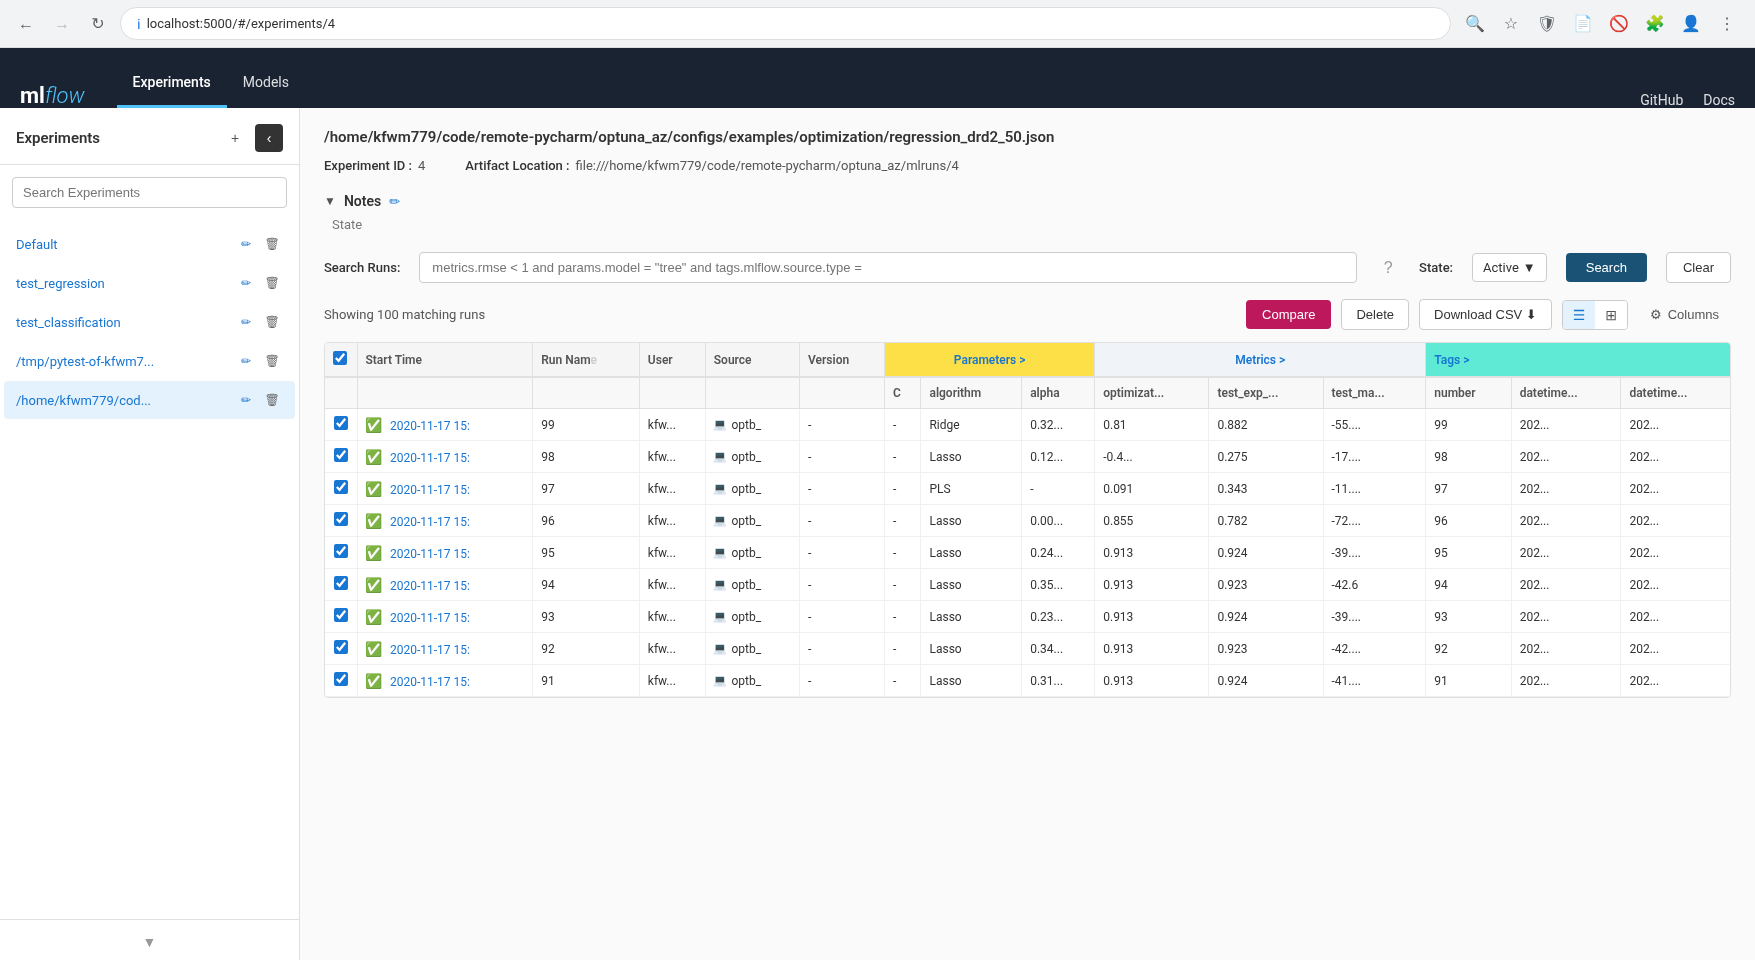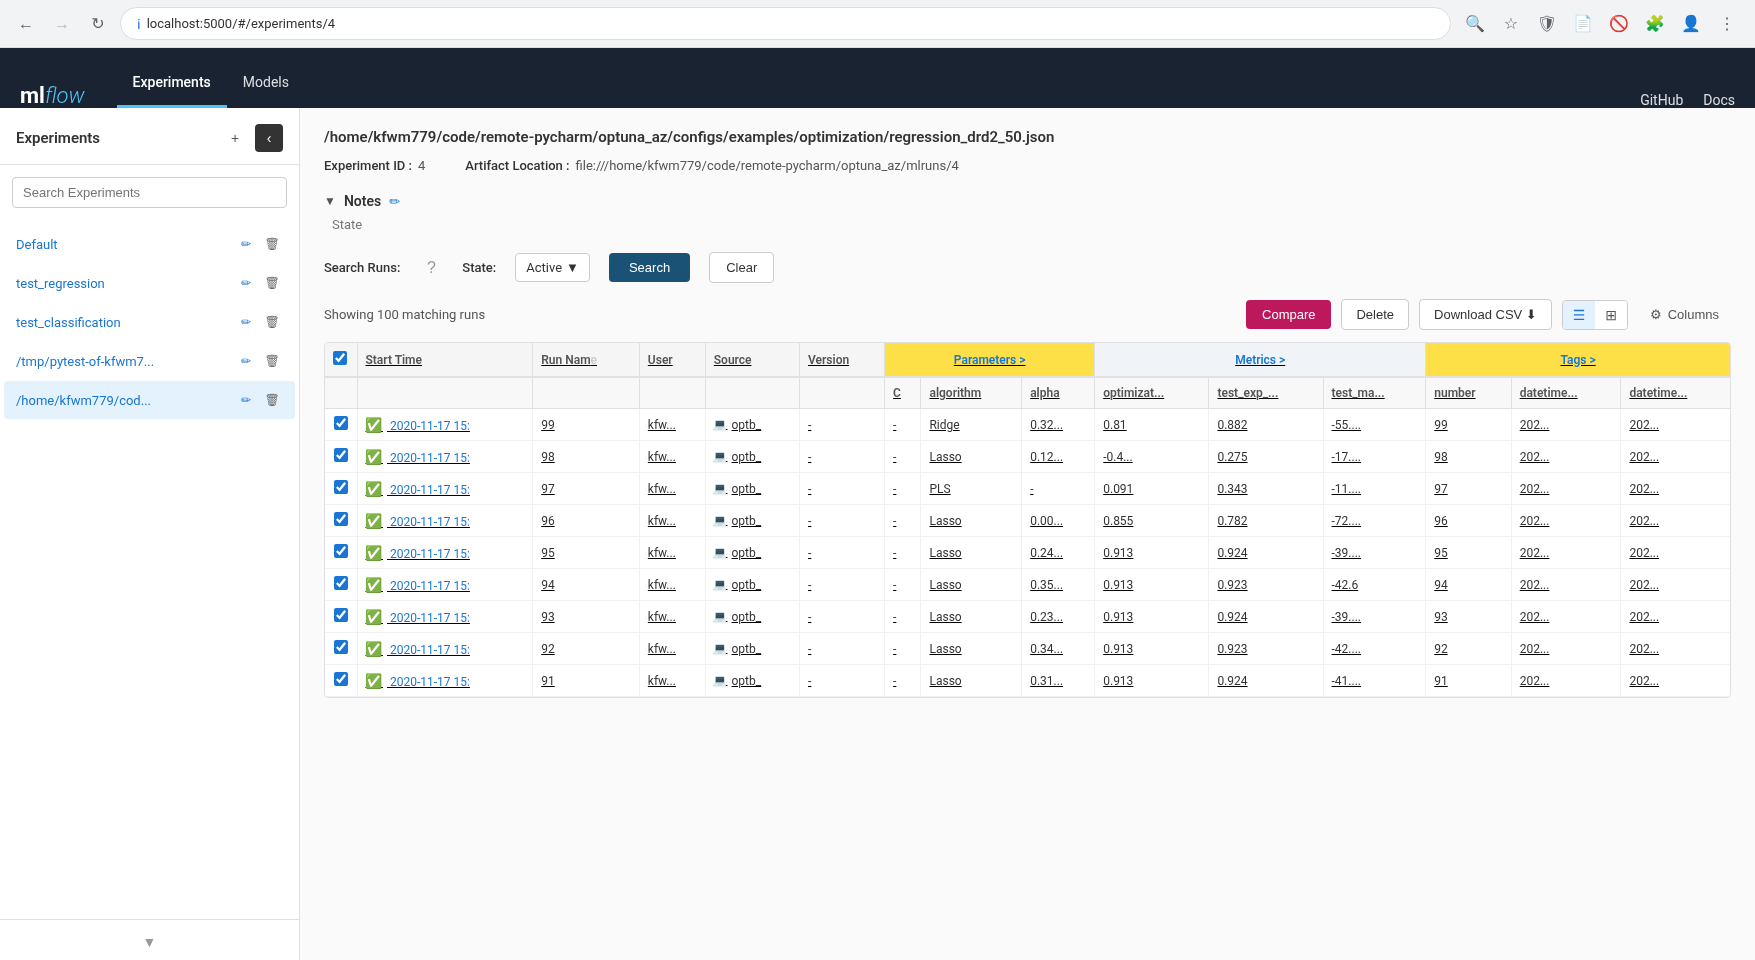--- a/index.html
+++ b/index.html
@@ -392,21 +392,20 @@
     .runs-table-wrapper {
       background: white;
       border: 1px solid #e0e0e0;
       border-radius: 4px;
       overflow: hidden;
     }
     .runs-table {
       width: 100%;
       border-collapse: collapse;
       font-size: 12px;
-      text-decoration: underline;
     }
     .runs-table thead tr {
       background: #f5f5f5;
       border-bottom: 2px solid #e0e0e0;
     }
     .runs-table th {
       padding: 8px 8px;
       text-align: left;
       font-weight: 600;
       color: #555;
@@ -577,20 +576,21 @@
       <div class="notes-header">
         <span class="notes-toggle">▼</span>
         <span class="notes-title">Notes</span>
         <span class="notes-edit-btn">✏</span>
       </div>
       <div class="notes-content">State</div>
     </div>
 
     <div class="search-runs-section">
       <span class="search-runs-label">Search Runs:</span>
+      <input type="text" class="search-runs-input" placeholder="metrics.rmse &lt; 1 and params.model = &quot;tree&quot; and tags.mlflow.source.type =" style="">
       <button class="help-btn">?</button>
       <span class="state-label">State:</span>
       <div class="state-dropdown">
         <span>Active</span>
         <span>▼</span>
       </div>
       <button class="search-btn">Search</button>
       <button class="clear-btn">Clear</button>
     </div>
 
@@ -623,21 +623,21 @@
             <th>Run Nam<span style="color:#ccc">e</span></th>
             <th>User</th>
             <th>Source</th>
             <th>Version</th>
             <th colspan="3" style="background:#fde047; text-align:center; color:#1976d2;">
               Parameters &gt;
             </th>
             <th colspan="3" style="background:#f0f4f8; text-align:center; color:#1976d2;">
               Metrics &gt;
             </th>
-            <th colspan="3" style="background:#fde047; text-align:center; color:#1976d2;">
+            <th colspan="3" style="background:#5eead4; text-align:left; color:#1976d2;">
               Tags &gt;
             </th>
           </tr>
           <tr style="background:#f8f8f8; border-bottom:1px solid #e0e0e0;">
             <th class="checkbox-col"></th>
             <th></th>
             <th></th>
             <th></th>
             <th></th>
             <th></th>

